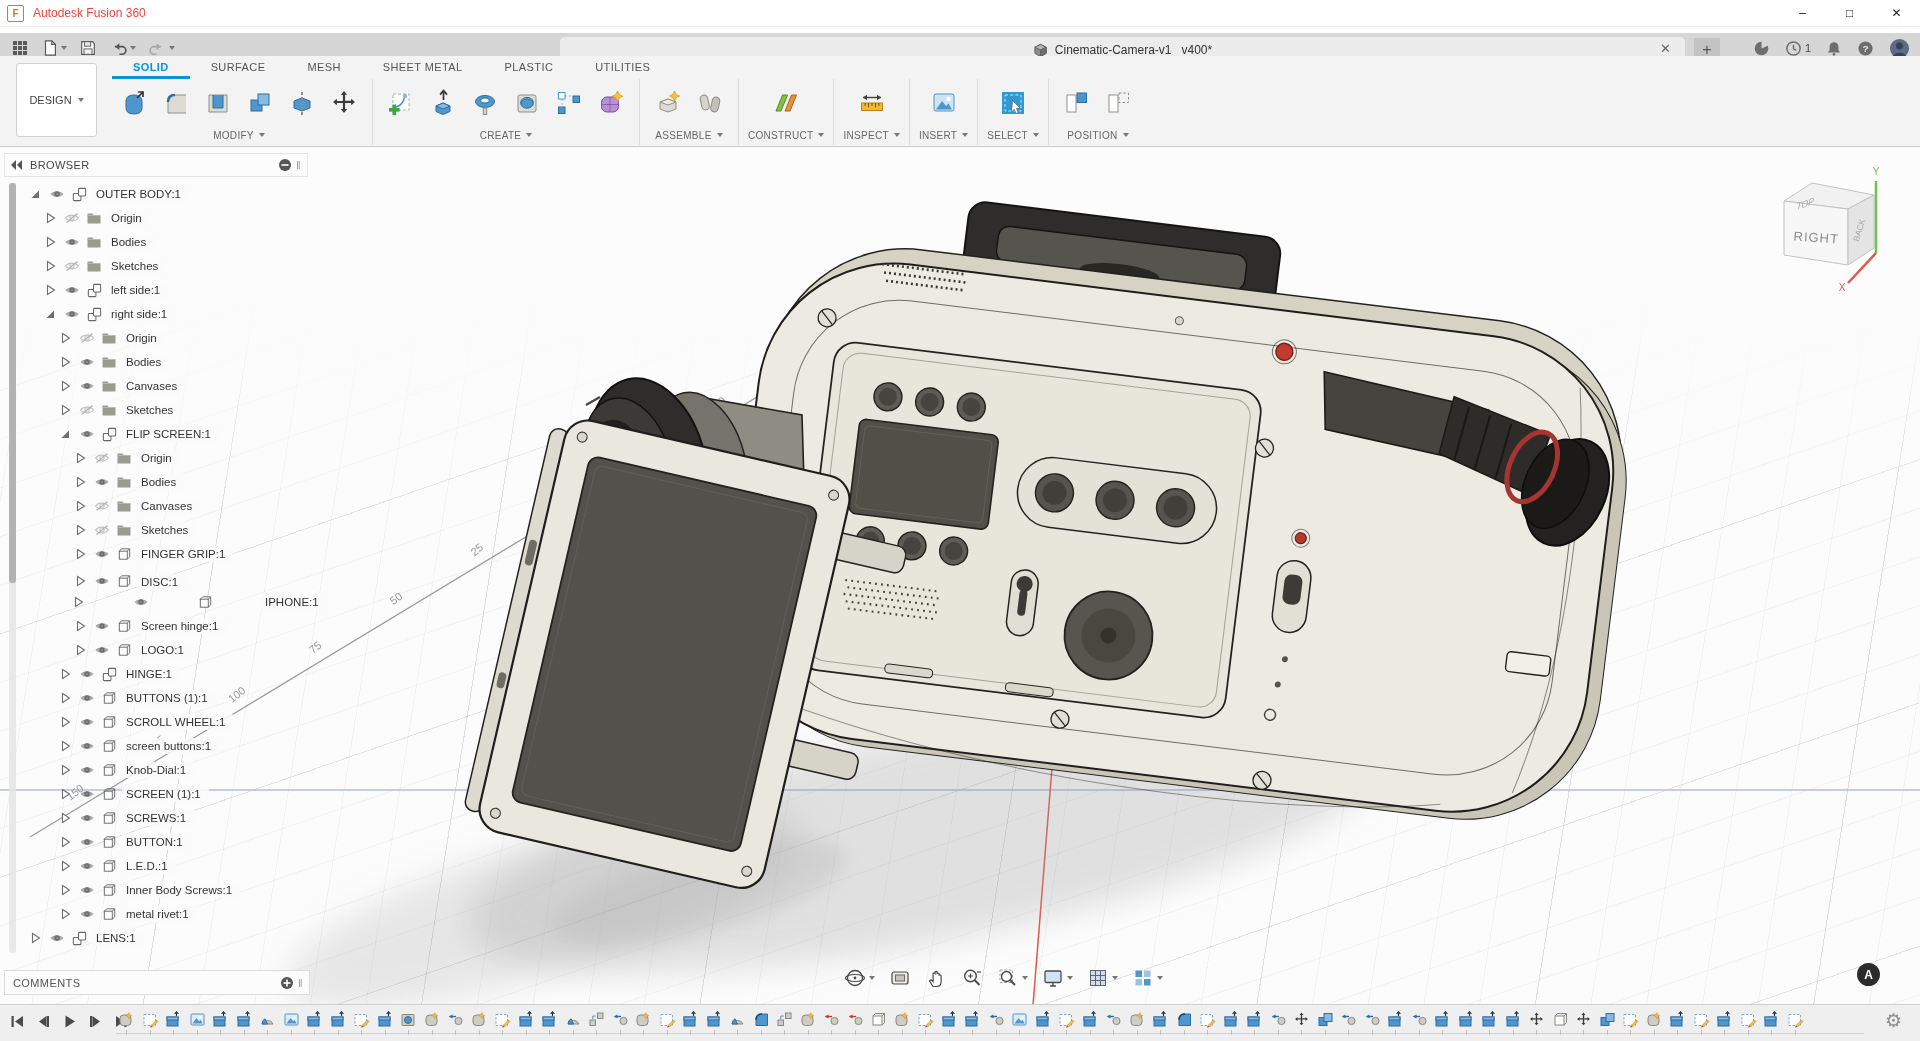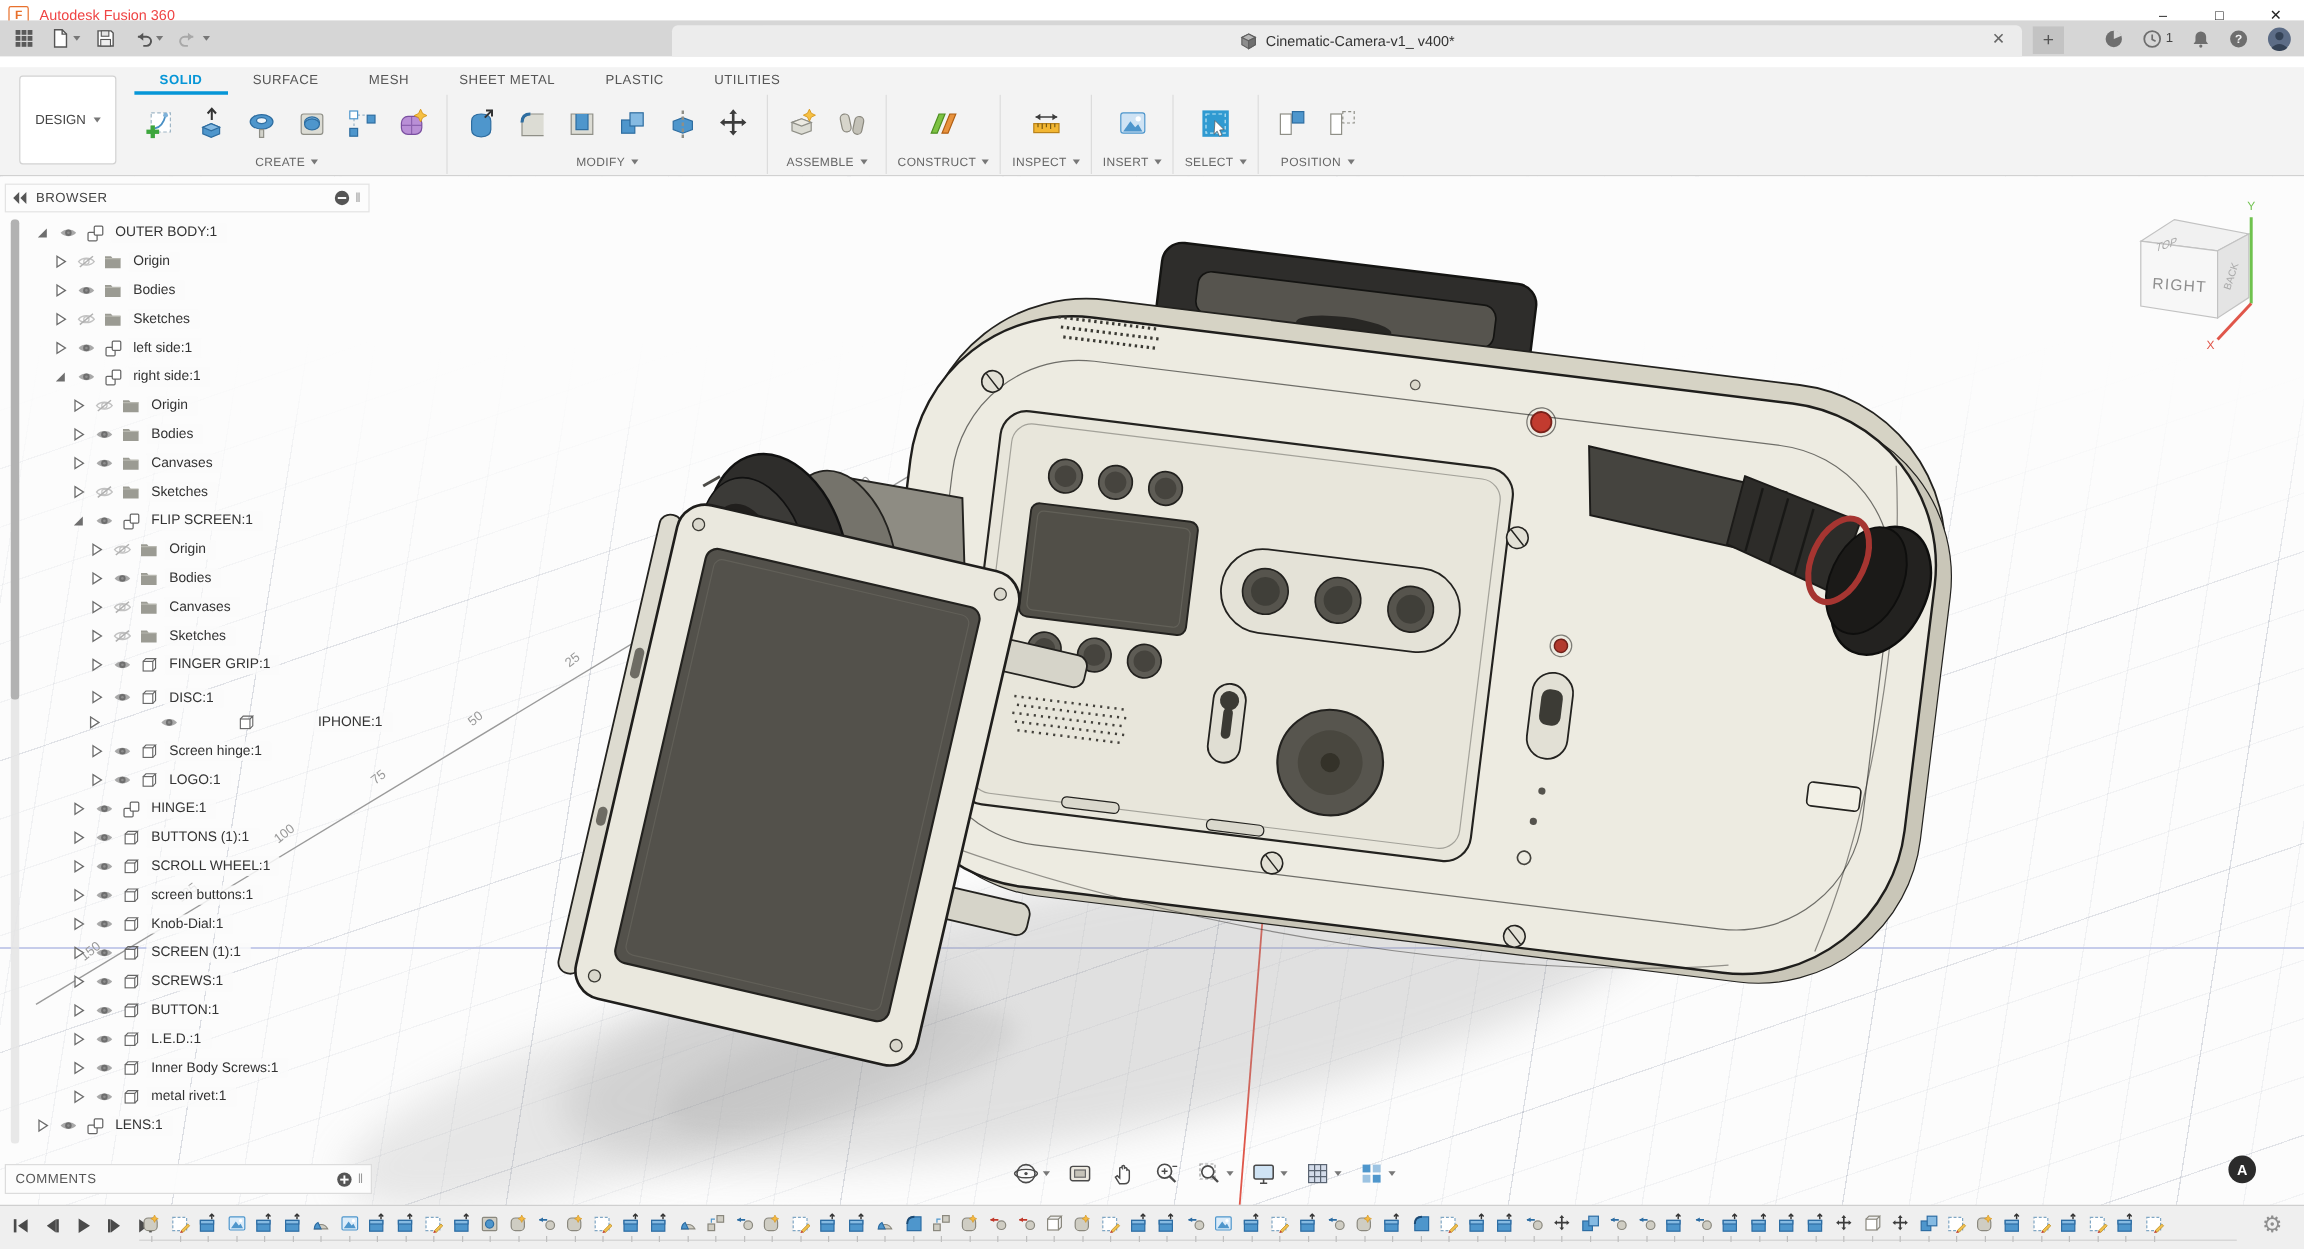--- a/index.html
+++ b/index.html
@@ -7,21 +7,21 @@
        font-family:"Liberation Sans",sans-serif;-webkit-font-smoothing:antialiased;color:#333;}
   svg{display:block}
   
   .titlebar{position:absolute;top:0;left:0;right:0;height:26px;background:#fff;border-bottom:1px solid #ededed;display:flex;align-items:center;}
   .fusion-logo{width:15px;height:15px;margin-left:7px;border:1.5px solid #e8702c;border-radius:2px;color:#e8702c;
     font-size:10px;font-weight:bold;display:grid;place-items:center;background:#fff;}
   .app-title{margin-left:9px;font-size:12px;color:#ef4444;}
   .win-controls{margin-left:auto;display:flex;height:100%;}
   .win-btn{width:47px;height:100%;display:grid;place-items:center;font-size:12px;color:#222;cursor:default;}
   
-  .tabrow{position:absolute;top:17px;left:0;right:0;height:30px;background:#d6d6d6;}
+  .tabrow{position:absolute;top:33px;left:0;right:0;height:30px;background:#d6d6d6;}
   .qat{position:absolute;left:6px;top:0;height:30px;display:flex;align-items:center;gap:2px;}
   .qat-btn{height:24px;padding:0 5px;display:flex;align-items:center;gap:2px;}
   .caret{width:0;height:0;border-left:3.5px solid transparent;border-right:3.5px solid transparent;border-top:4px solid #777;}
   .doctab{position:absolute;left:560px;width:1125px;top:4px;height:26px;background:#ececec;border-radius:5px 5px 0 0;
     display:flex;align-items:center;justify-content:center;gap:7px;font-size:12px;color:#333;}
   .doctab .tab-close{position:absolute;right:14px;top:4px;font-size:13px;color:#666;}
   .newtab{position:absolute;left:1694px;top:5px;width:26px;height:23px;background:#c3c3c3;display:grid;place-items:center;color:#555;font-size:16px;}
   .tr-icons{position:absolute;right:10px;top:0;height:30px;display:flex;align-items:center;gap:15px;}
   .tr-btn{display:flex;align-items:center;gap:3px;font-size:11px;color:#444;}
   
@@ -199,20 +199,64 @@
       <div class="rib-tab">MESH</div>
       <div class="rib-tab">SHEET METAL</div>
       <div class="rib-tab">PLASTIC</div>
       <div class="rib-tab">UTILITIES</div>
     </div>
   <div class="rib-groups" id="rib-groups">
       <div class="rib-group">
         <div class="rib-tools">
           <div class="rib-tool">
             <svg width="30" height="30" viewBox="0 0 30 30">
+              <path d="M7 13 q0 -6 8 -6 q8 0 8 6 v7 q0 6 -8 6 q-8 0 -8 -6 z" fill="#4e96cc" stroke="#2e6da0"></path>
+              <path d="M18 10 L24 4" stroke="#333" stroke-width="1.7" fill="none"></path>
+              <path d="M24 9 V4 h-5" fill="none" stroke="#333" stroke-width="1.7"></path>
+            </svg>
+          </div>
+          <div class="rib-tool">
+            <svg width="30" height="30" viewBox="0 0 30 30">
+              <path d="M25 25 H7 V14 Q7 7 14 7 h11" fill="#dcdcd4" stroke="#8f8f87"></path>
+              <path d="M7 14 Q7 7 14 7" fill="none" stroke="#2e6da0" stroke-width="2.6"></path>
+            </svg>
+          </div>
+          <div class="rib-tool">
+            <svg width="30" height="30" viewBox="0 0 30 30">
+              <path d="M6 7 h18 v17 H6 z" fill="#dcdcd4" stroke="#8f8f87"></path>
+              <path d="M10 7 v13 h10 V7" fill="#4e96cc" stroke="#2e6da0"></path>
+            </svg>
+          </div>
+          <div class="rib-tool">
+            <svg width="30" height="30" viewBox="0 0 30 30">
+              <rect x="6" y="12" width="11" height="11" fill="#4e96cc" stroke="#2e6da0"></rect>
+              <rect x="13" y="6" width="11" height="11" fill="#85bae2" stroke="#2e6da0"></rect>
+            </svg>
+          </div>
+          <div class="rib-tool">
+            <svg width="30" height="30" viewBox="0 0 30 30">
+              <polygon points="7,13 15,10 23,13 23,20 15,23 7,20" fill="#4e96cc" stroke="#2e6da0"></polygon>
+              <line x1="15" y1="4" x2="15" y2="27" stroke="#8f8f87" stroke-width="2" stroke-dasharray="3 2"></line>
+            </svg>
+          </div>
+          <div class="rib-tool">
+            <svg width="30" height="30" viewBox="0 0 30 30">
+              <path d="M15 3 l3.2 3.8 h-2.1 v6 h6 v-2.1 L26 14 l-3.9 3.2 v-2.1 h-6 v6 h2.1 L15 25 l-3.2 -3.9 h2.1 v-6 h-6 v2.1 L4 14 l3.9 -3.2 v2.1 h6 v-6 h-2.1 z" fill="#3c3c3c"></path>
+            </svg>
+          </div>
+        </div>
+        <div class="rib-label">
+          <span>MODIFY</span>
+          <span class="caret"></span>
+        </div>
+      </div>
+      <div class="rib-group">
+        <div class="rib-tools">
+          <div class="rib-tool">
+            <svg width="30" height="30" viewBox="0 0 30 30">
               <rect x="7" y="6" width="16" height="16" fill="#fff" stroke="#9fb6c6" stroke-dasharray="3 2"></rect>
               <path d="M10 19 C16 18 18 12 19 8" stroke="#4a90c4" fill="none" stroke-width="1.5"></path>
               <circle cx="19" cy="8" r="2" fill="#7fb2d9"></circle>
               <rect x="3" y="20" width="10.6" height="3.6" fill="#3da63d"></rect>
               <rect x="6.5" y="16.5" width="3.6" height="10.6" fill="#3da63d"></rect>
             </svg>
           </div>
           <div class="rib-tool">
             <svg width="30" height="30" viewBox="0 0 30 30">
               <path d="M15.5 3 v9" stroke="#333" stroke-width="1.7" fill="none"></path>
@@ -246,64 +290,20 @@
           <div class="rib-tool">
             <svg width="30" height="30" viewBox="0 0 30 30">
               <rect x="5.5" y="9" width="17" height="15" rx="5.5" fill="#b98fd6" stroke="#7a4fa0"></rect>
               <path d="M5.5 16.5 h17 M14 9 v15" stroke="#7a4fa0" fill="none" opacity=".7"></path>
               <path d="M21.5 3 l1.7 3.6 3.6 1.7 -3.6 1.7 -1.7 3.6 -1.7 -3.6 -3.6 -1.7 3.6 -1.7 z" fill="#f6c042" stroke="#d89a1f" stroke-width=".8"></path>
             </svg>
           </div>
         </div>
         <div class="rib-label">
           <span>CREATE</span>
-          <span class="caret"></span>
-        </div>
-      </div>
-      <div class="rib-group">
-        <div class="rib-tools">
-          <div class="rib-tool">
-            <svg width="30" height="30" viewBox="0 0 30 30">
-              <path d="M7 13 q0 -6 8 -6 q8 0 8 6 v7 q0 6 -8 6 q-8 0 -8 -6 z" fill="#4e96cc" stroke="#2e6da0"></path>
-              <path d="M18 10 L24 4" stroke="#333" stroke-width="1.7" fill="none"></path>
-              <path d="M24 9 V4 h-5" fill="none" stroke="#333" stroke-width="1.7"></path>
-            </svg>
-          </div>
-          <div class="rib-tool">
-            <svg width="30" height="30" viewBox="0 0 30 30">
-              <path d="M25 25 H7 V14 Q7 7 14 7 h11" fill="#dcdcd4" stroke="#8f8f87"></path>
-              <path d="M7 14 Q7 7 14 7" fill="none" stroke="#2e6da0" stroke-width="2.6"></path>
-            </svg>
-          </div>
-          <div class="rib-tool">
-            <svg width="30" height="30" viewBox="0 0 30 30">
-              <path d="M6 7 h18 v17 H6 z" fill="#dcdcd4" stroke="#8f8f87"></path>
-              <path d="M10 7 v13 h10 V7" fill="#4e96cc" stroke="#2e6da0"></path>
-            </svg>
-          </div>
-          <div class="rib-tool">
-            <svg width="30" height="30" viewBox="0 0 30 30">
-              <rect x="6" y="12" width="11" height="11" fill="#4e96cc" stroke="#2e6da0"></rect>
-              <rect x="13" y="6" width="11" height="11" fill="#85bae2" stroke="#2e6da0"></rect>
-            </svg>
-          </div>
-          <div class="rib-tool">
-            <svg width="30" height="30" viewBox="0 0 30 30">
-              <polygon points="7,13 15,10 23,13 23,20 15,23 7,20" fill="#4e96cc" stroke="#2e6da0"></polygon>
-              <line x1="15" y1="4" x2="15" y2="27" stroke="#8f8f87" stroke-width="2" stroke-dasharray="3 2"></line>
-            </svg>
-          </div>
-          <div class="rib-tool">
-            <svg width="30" height="30" viewBox="0 0 30 30">
-              <path d="M15 3 l3.2 3.8 h-2.1 v6 h6 v-2.1 L26 14 l-3.9 3.2 v-2.1 h-6 v6 h2.1 L15 25 l-3.2 -3.9 h2.1 v-6 h-6 v2.1 L4 14 l3.9 -3.2 v2.1 h6 v-6 h-2.1 z" fill="#3c3c3c"></path>
-            </svg>
-          </div>
-        </div>
-        <div class="rib-label">
-          <span>MODIFY</span>
           <span class="caret"></span>
         </div>
       </div>
       <div class="rib-group">
         <div class="rib-tools">
           <div class="rib-tool">
             <svg width="30" height="30" viewBox="0 0 30 30">
               <polygon points="7,14 15,11 23,14 23,21 15,24 7,21" fill="#dcdcd4" stroke="#8f8f87"></polygon>
               <polygon points="7,14 15,11 23,14 15,17" fill="#eceae2" stroke="#8f8f87"></polygon>
               <path d="M21.5 3 l1.6 3.4 3.4 1.6 -3.4 1.6 -1.6 3.4 -1.6 -3.4 -3.4 -1.6 3.4 -1.6 z" fill="#f6c042" stroke="#d89a1f" stroke-width=".8"></path>

